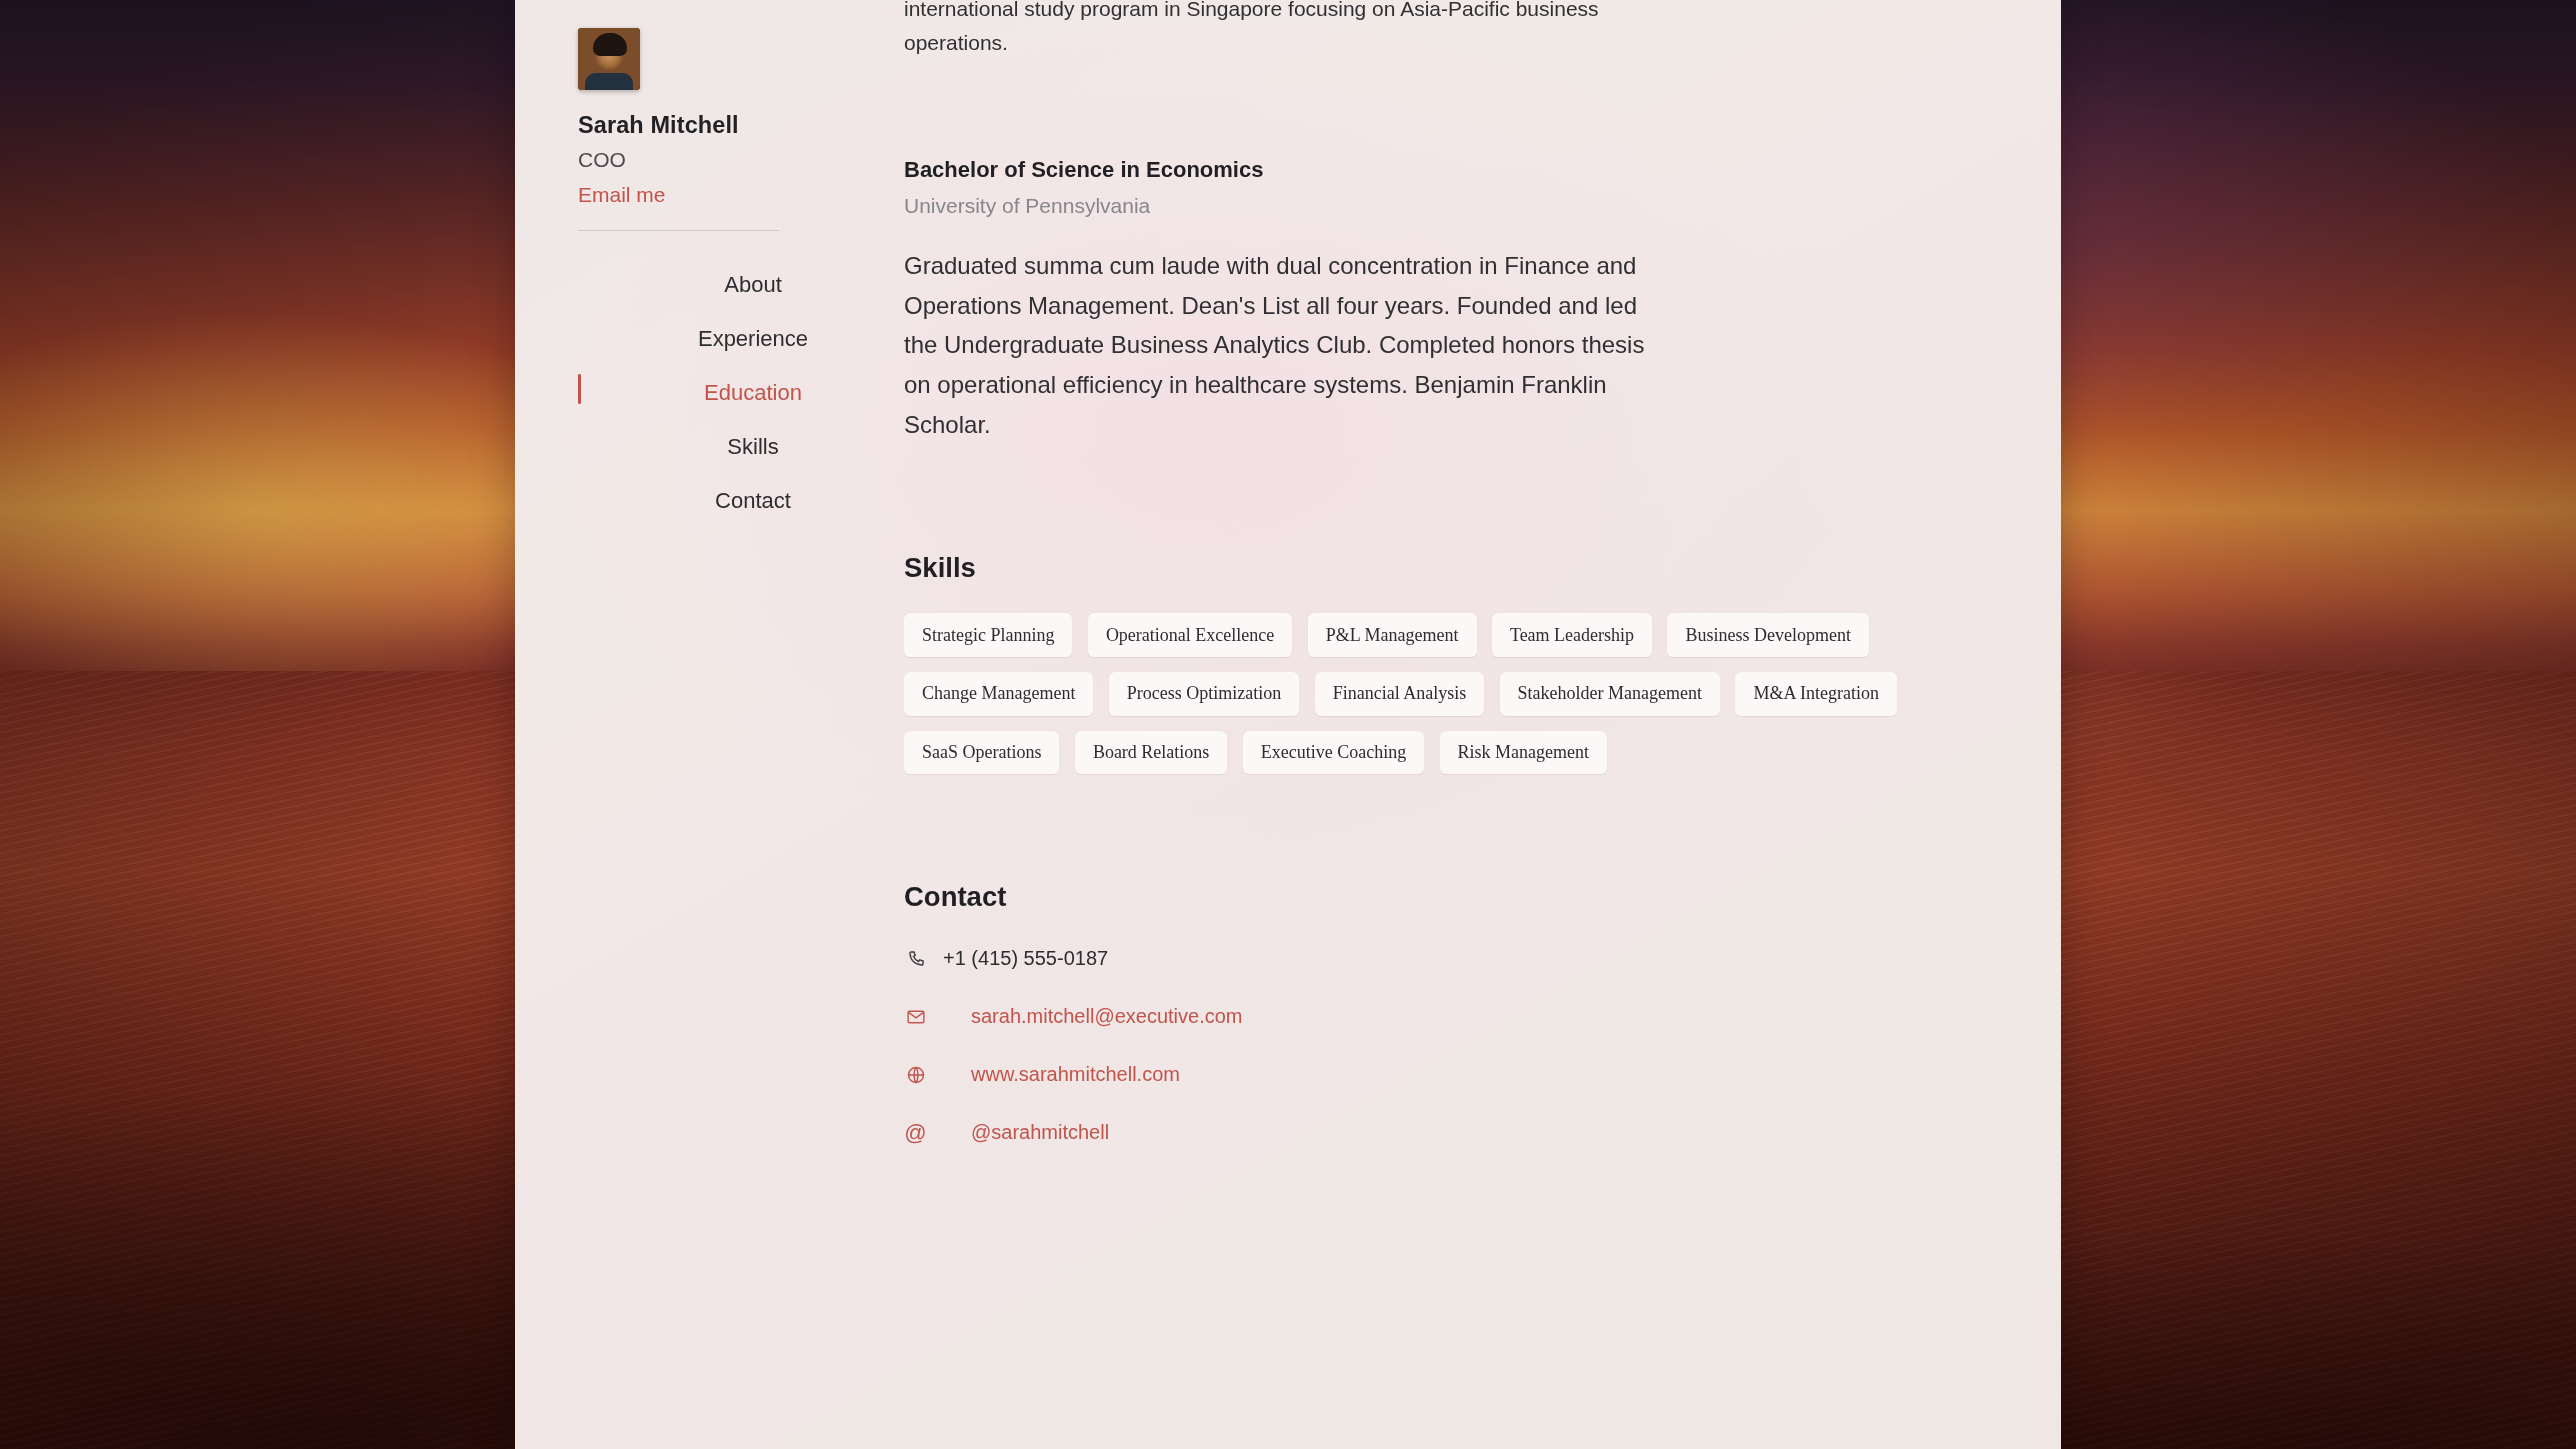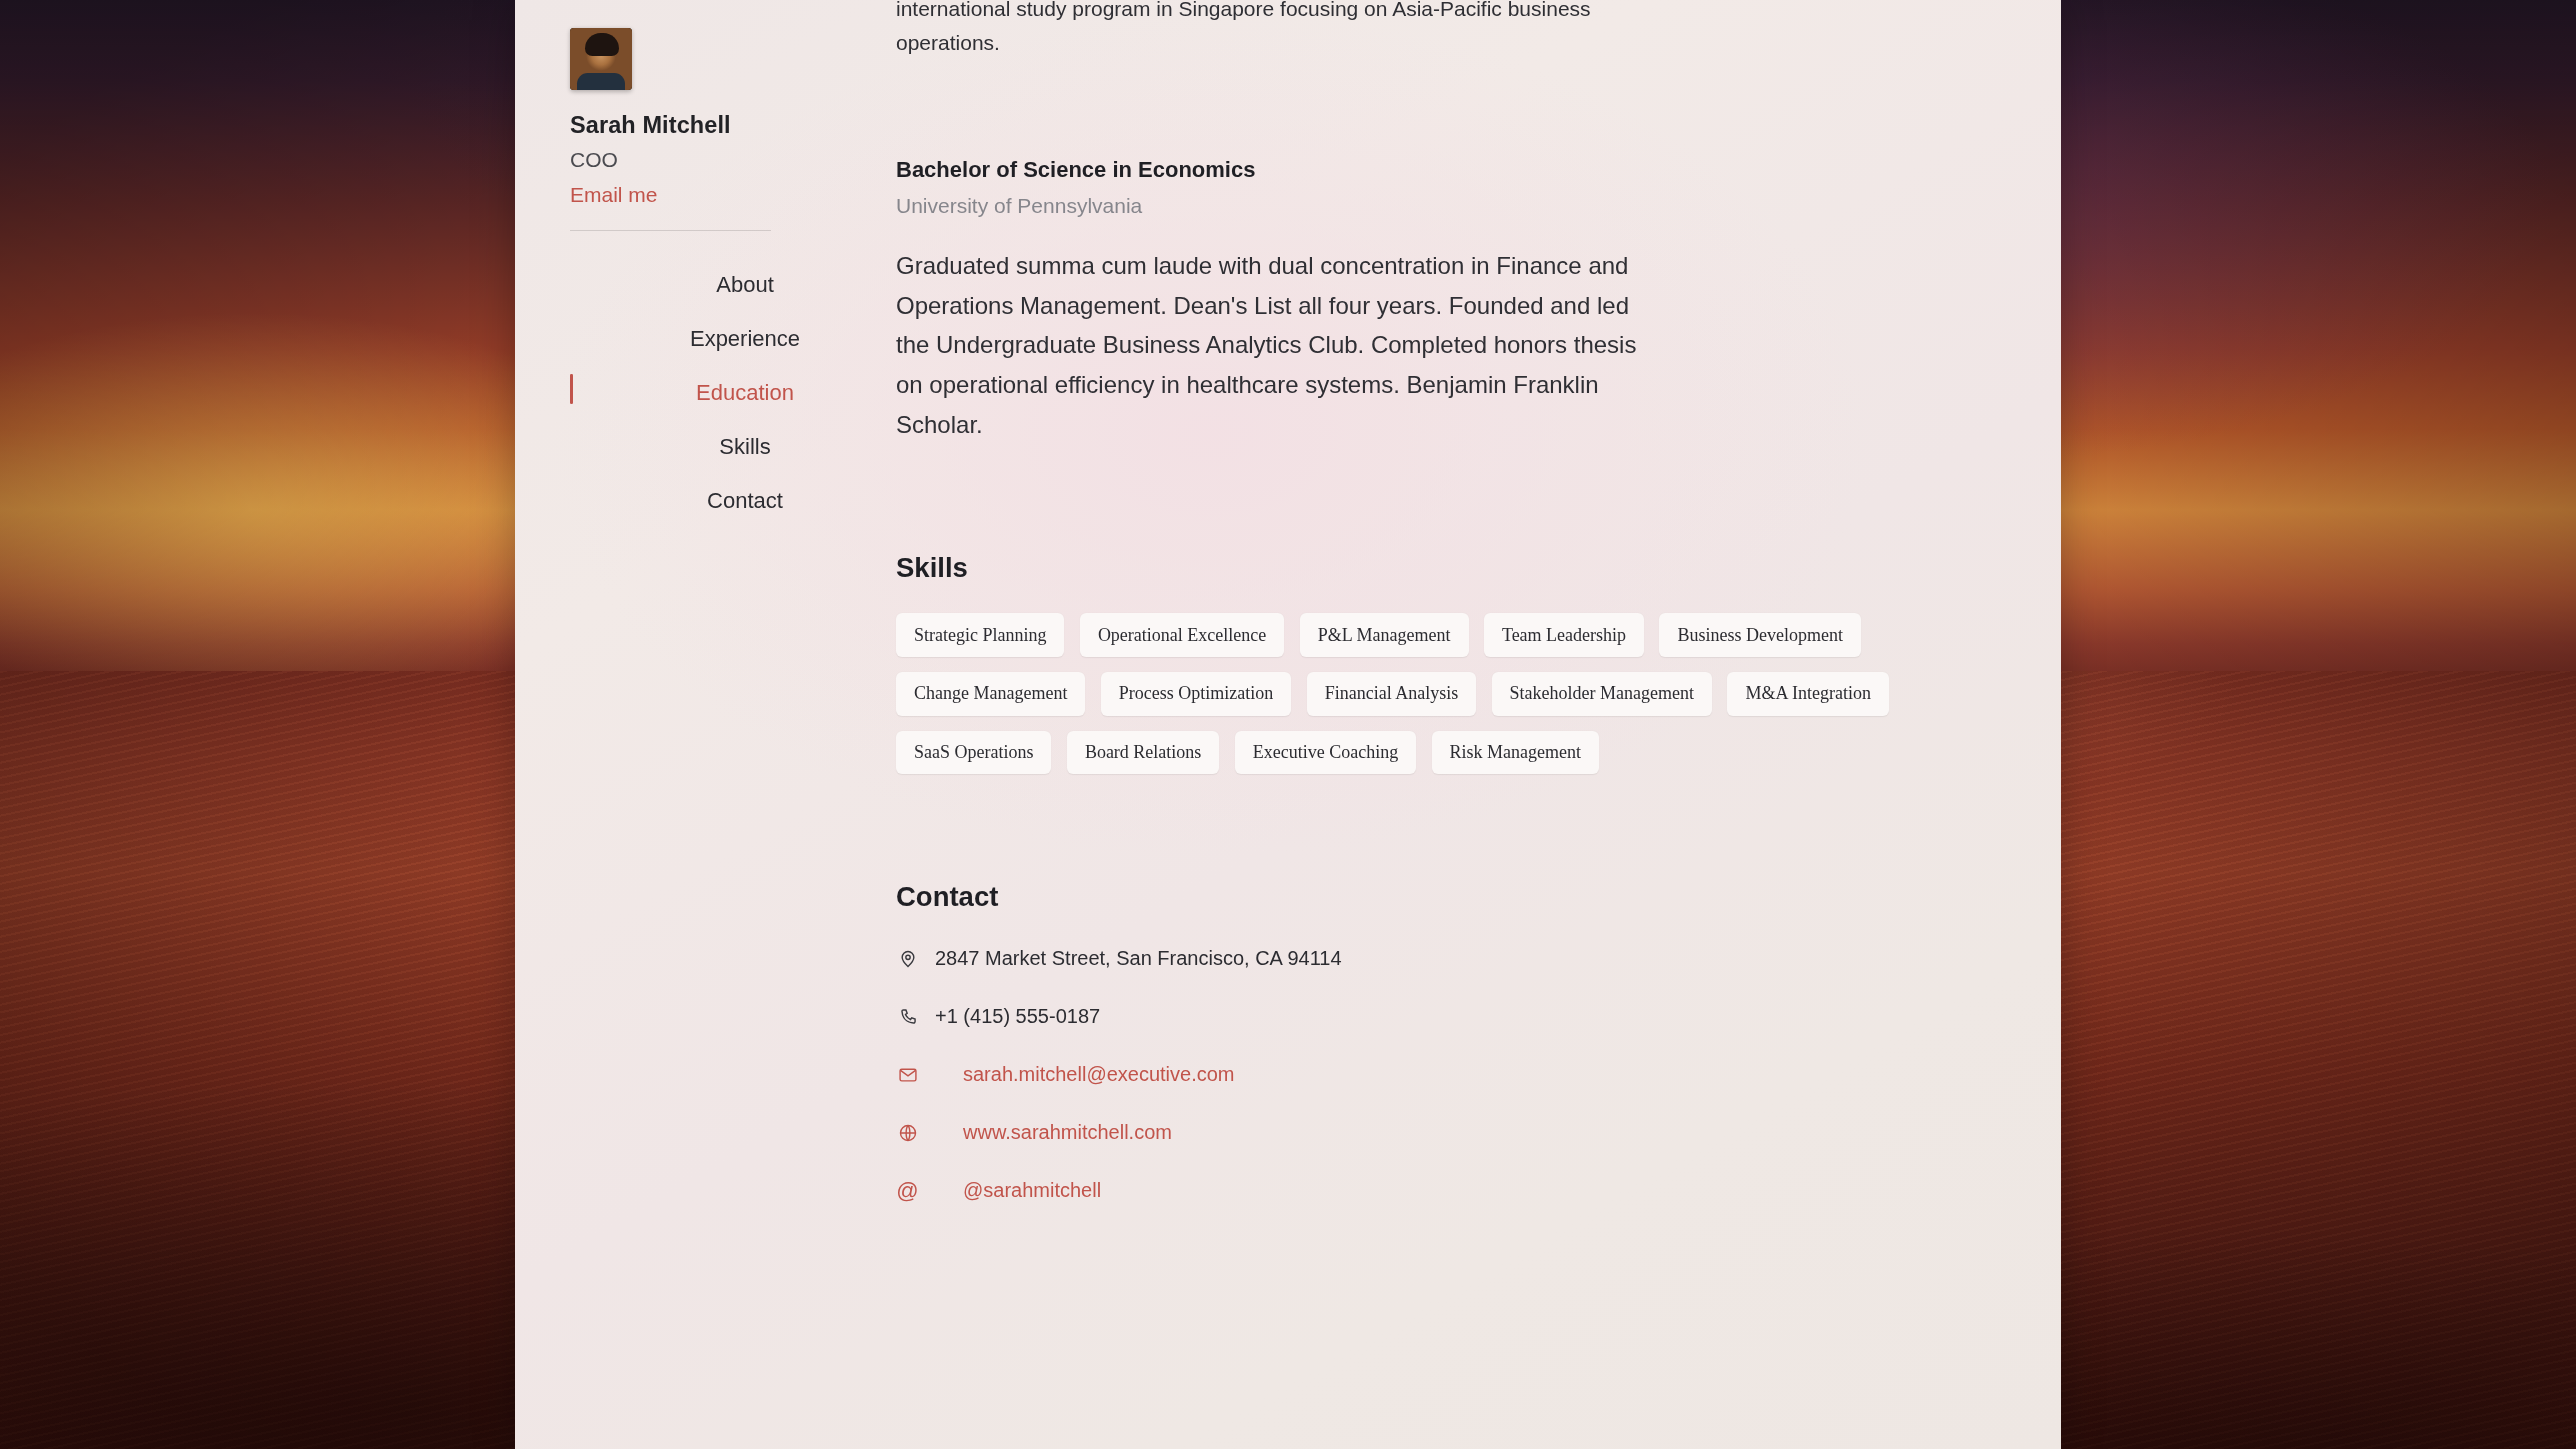--- a/index.html
+++ b/index.html
@@ -86,20 +86,21 @@
     overflow: hidden;
   }
 
   
   #sidebar {
     width: 381px;
     flex: 0 0 381px;
     padding: 0 0 15px 55px;
     box-sizing: border-box;
     position: relative;
+    margin-left: 8px;
   }
   .avatar-box {
     width: 62px;
     height: 62px;
     margin-top: 28px;
     margin-left: 0;
     border-radius: 4px;
     overflow: hidden;
     background: #2b2018;
     box-shadow: 0 1.3px 4px rgba(0,0,0,.25);
@@ -343,29 +344,20 @@
         <div class="skill-chip">M&amp;A Integration</div>
         <div class="skill-chip">SaaS Operations</div>
         <div class="skill-chip">Board Relations</div>
         <div class="skill-chip">Executive Coaching</div>
         <div class="skill-chip">Risk Management</div>
       </div>
 
       <div class="section-title">Contact</div>
       <div class="contact-list">
 
-        <div class="contact-row">
-          <span class="ico">
-            <svg viewBox="0 0 24 24" width="20" height="20">
-              <path d="M12 21s7-6.2 7-11a7 7 0 1 0-14 0c0 4.8 7 11 7 11z"></path>
-              <circle cx="12" cy="10" r="2.6"></circle>
-            </svg>
-          </span>
-          <span>2847 Market Street, San Francisco, CA 94114</span>
-        </div>
 
         <div class="contact-row">
           <span class="ico">
             <svg viewBox="0 0 24 24" width="20" height="20">
               <path d="M6.5 3.5h3l1.5 4-2 1.5a12 12 0 0 0 6 6l1.5-2 4 1.5v3c0 1-.8 1.8-1.8 1.7C10.6 18.7 5.3 13.4 4.8 5.3 4.7 4.3 5.5 3.5 6.5 3.5z"></path>
             </svg>
           </span>
           <span>+1 (415) 555-0187</span>
         </div>
 

